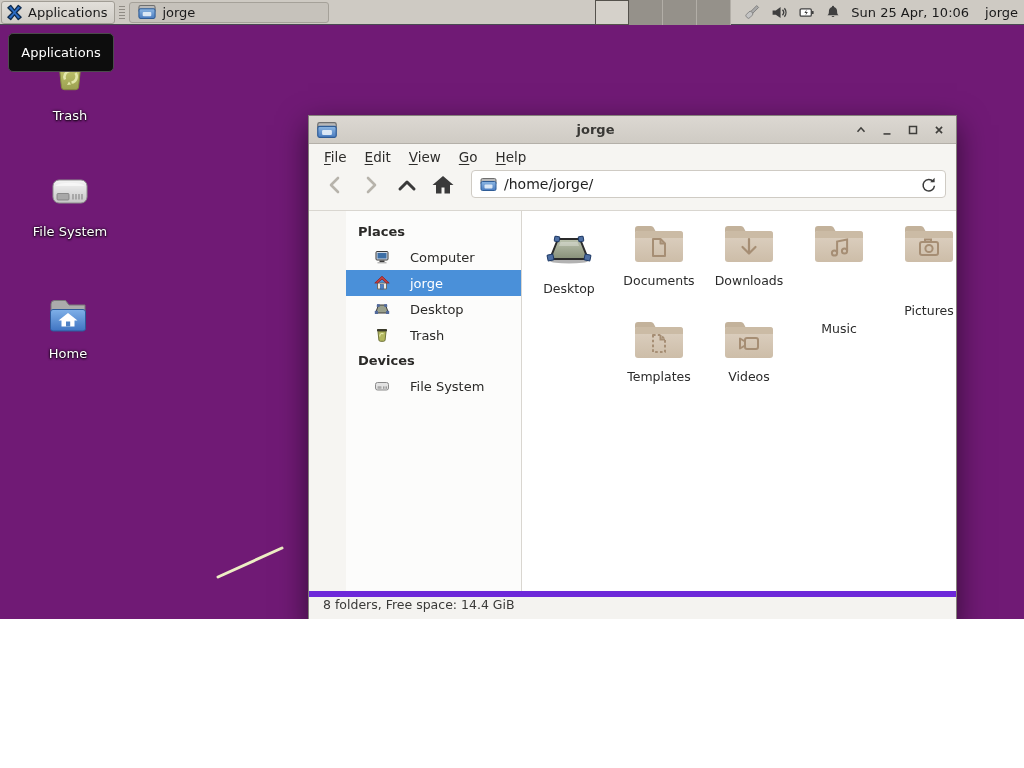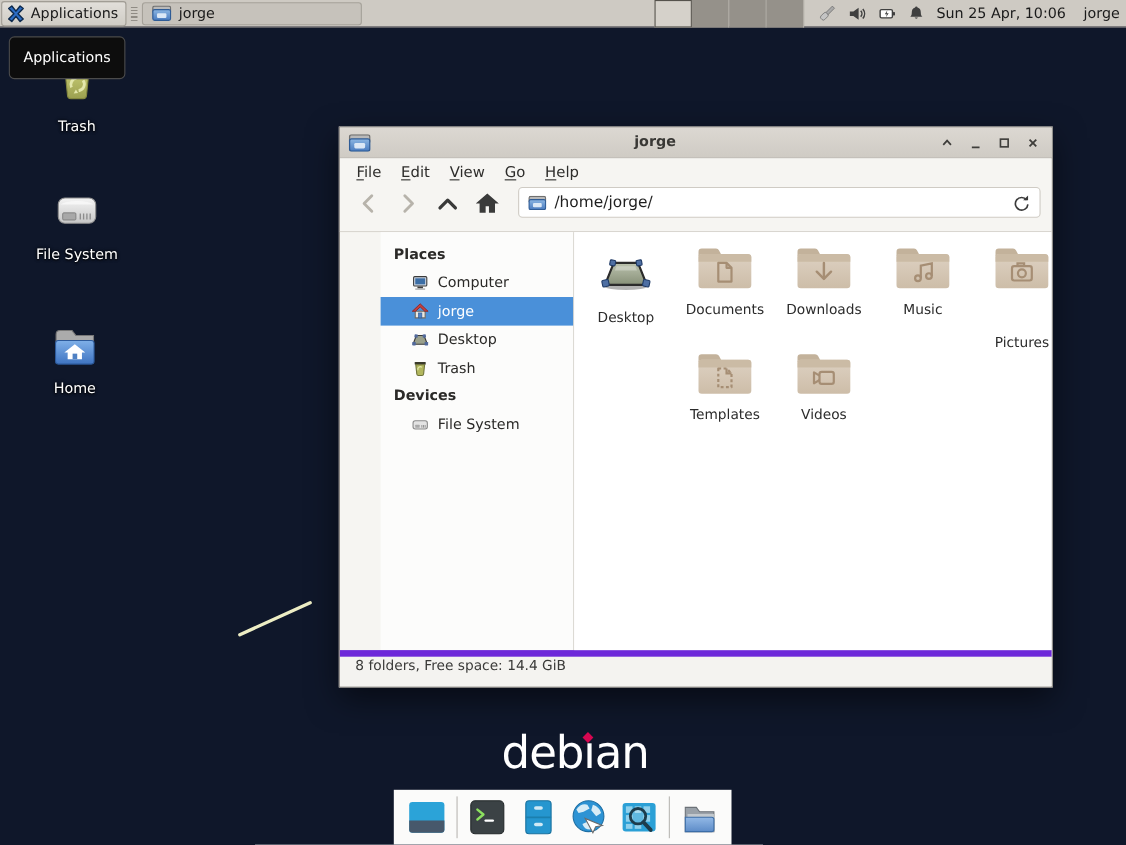--- a/index.html
+++ b/index.html
@@ -1,16 +1,16 @@
 <!DOCTYPE html>
 <html><head>
 <meta charset="utf-8">
 <style>
   html,body{margin:0;padding:0;}
-  #screen{position:relative;width:1024px;height:768px;background:#0f172a;overflow:hidden;
+  #screen{position:relative;width:1024px;height:619px;background:#701a75;overflow:hidden;
     font-family:"DejaVu Sans","Liberation Sans",sans-serif;-webkit-font-smoothing:antialiased;}
 
   
   .panel{position:absolute;left:0;top:0;width:1024px;height:25px;background:#cecac3;
     border-bottom:1px solid #4a4a52;display:flex;align-items:center;box-sizing:border-box;
     font-size:13px;color:#1a1a1a;}
   .app-btn{display:flex;align-items:center;gap:5px;height:23px;margin-left:1px;padding:0 7px 0 4px;
     background:linear-gradient(#e2dfda,#cfccc5);border:1px solid #a19d95;border-radius:3px;box-sizing:border-box;}
   .grip{width:6px;height:13px;margin:0 4px;
     background:repeating-linear-gradient(#8f8b84 0 1px,transparent 1px 3px);}
@@ -53,21 +53,21 @@
   .toolbar{height:40px;background:#f6f5f2;border-bottom:1px solid #d9d6d0;display:flex;
     align-items:flex-start;padding:0 10px;gap:4px;}
   .tbtn{width:32px;height:30px;display:flex;align-items:center;justify-content:center;}
   .pathfield{flex:1;height:28px;margin-left:8px;background:#fff;border:1px solid #cfcbc4;
     border-radius:4px;display:flex;align-items:center;padding:0 8px;gap:7px;box-sizing:border-box;}
   .pathtext{flex:1;font-size:14px;color:#1f1f1f;}
   .winbody{flex:1;display:flex;min-height:0;margin-left:37px;}
   .sidebar{width:176px;background:#fcfcfb;border-right:1px solid #d9d6d0;padding-top:8px;
     font-size:13px;color:#2b2a28;box-sizing:border-box;}
   .side-header{font-weight:bold;padding:5px 0 5px 12px;}
-  .side-item{display:flex;align-items:center;gap:8px;height:26px;padding-left:28px;}
+  .side-item{display:flex;align-items:center;gap:20px;height:26px;padding-left:28px;}
   .side-item.selected{background:#4a90d9;color:#fff;}
   .side-item svg{flex:0 0 auto;}
   .mainarea{flex:1;background:#fff;position:relative;}
   .fitem{position:absolute;width:90px;display:flex;flex-direction:column;align-items:center;}
   .fitem svg{display:block;}
   .flabel{margin-top:8px;font-size:12.5px;color:#2b2b2b;white-space:nowrap;}
   .statusbar{height:27px;background:#f4f3f0;border-top:6px solid #6d28d9;display:flex;
     padding-left:14px;font-size:12.5px;color:#3a3a38;}
 
   
@@ -368,21 +368,21 @@
             <rect x="2" y="8" width="48" height="31" rx="3" fill="url(#gTan)"></rect>
             <path d="M2 11 a3 3 0 0 1 3 -3 h42 a3 3 0 0 1 3 3 v4 H2 z" fill="#cbbba5"></path>
             <g fill="none" stroke="#a68e74" stroke-width="2.2" stroke-linecap="round" stroke-linejoin="round">
               <path d="M26 16 v14"></path>
                 <path d="M19.5 24 L26 30.5 L32.5 24"></path>
             </g>
           </svg>
           <span class="flabel">Downloads</span>
         </div>
 
-        <div class="fitem" style="left:272px;top:12px;">
+        <div class="fitem" style="left:272px;top:12px;gap:48px;">
           <svg width="52" height="42" viewBox="0 0 52 42">
             <path d="M2 10 V6 a3 3 0 0 1 3 -3 h13 a3 3 0 0 1 2.6 1.5 L23 9 v1 z" fill="#c3b29b"></path>
             <rect x="2" y="8" width="48" height="31" rx="3" fill="url(#gTan)"></rect>
             <path d="M2 11 a3 3 0 0 1 3 -3 h42 a3 3 0 0 1 3 3 v4 H2 z" fill="#cbbba5"></path>
             <g stroke="#a68e74" stroke-width="2" fill="none">
               <circle cx="21.5" cy="30" r="2.6"></circle>
                 <circle cx="31.5" cy="28" r="2.6"></circle>
               <path d="M24.1 30 V18.5 L34.1 16.5 V28"></path>
             </g>
           </svg>

